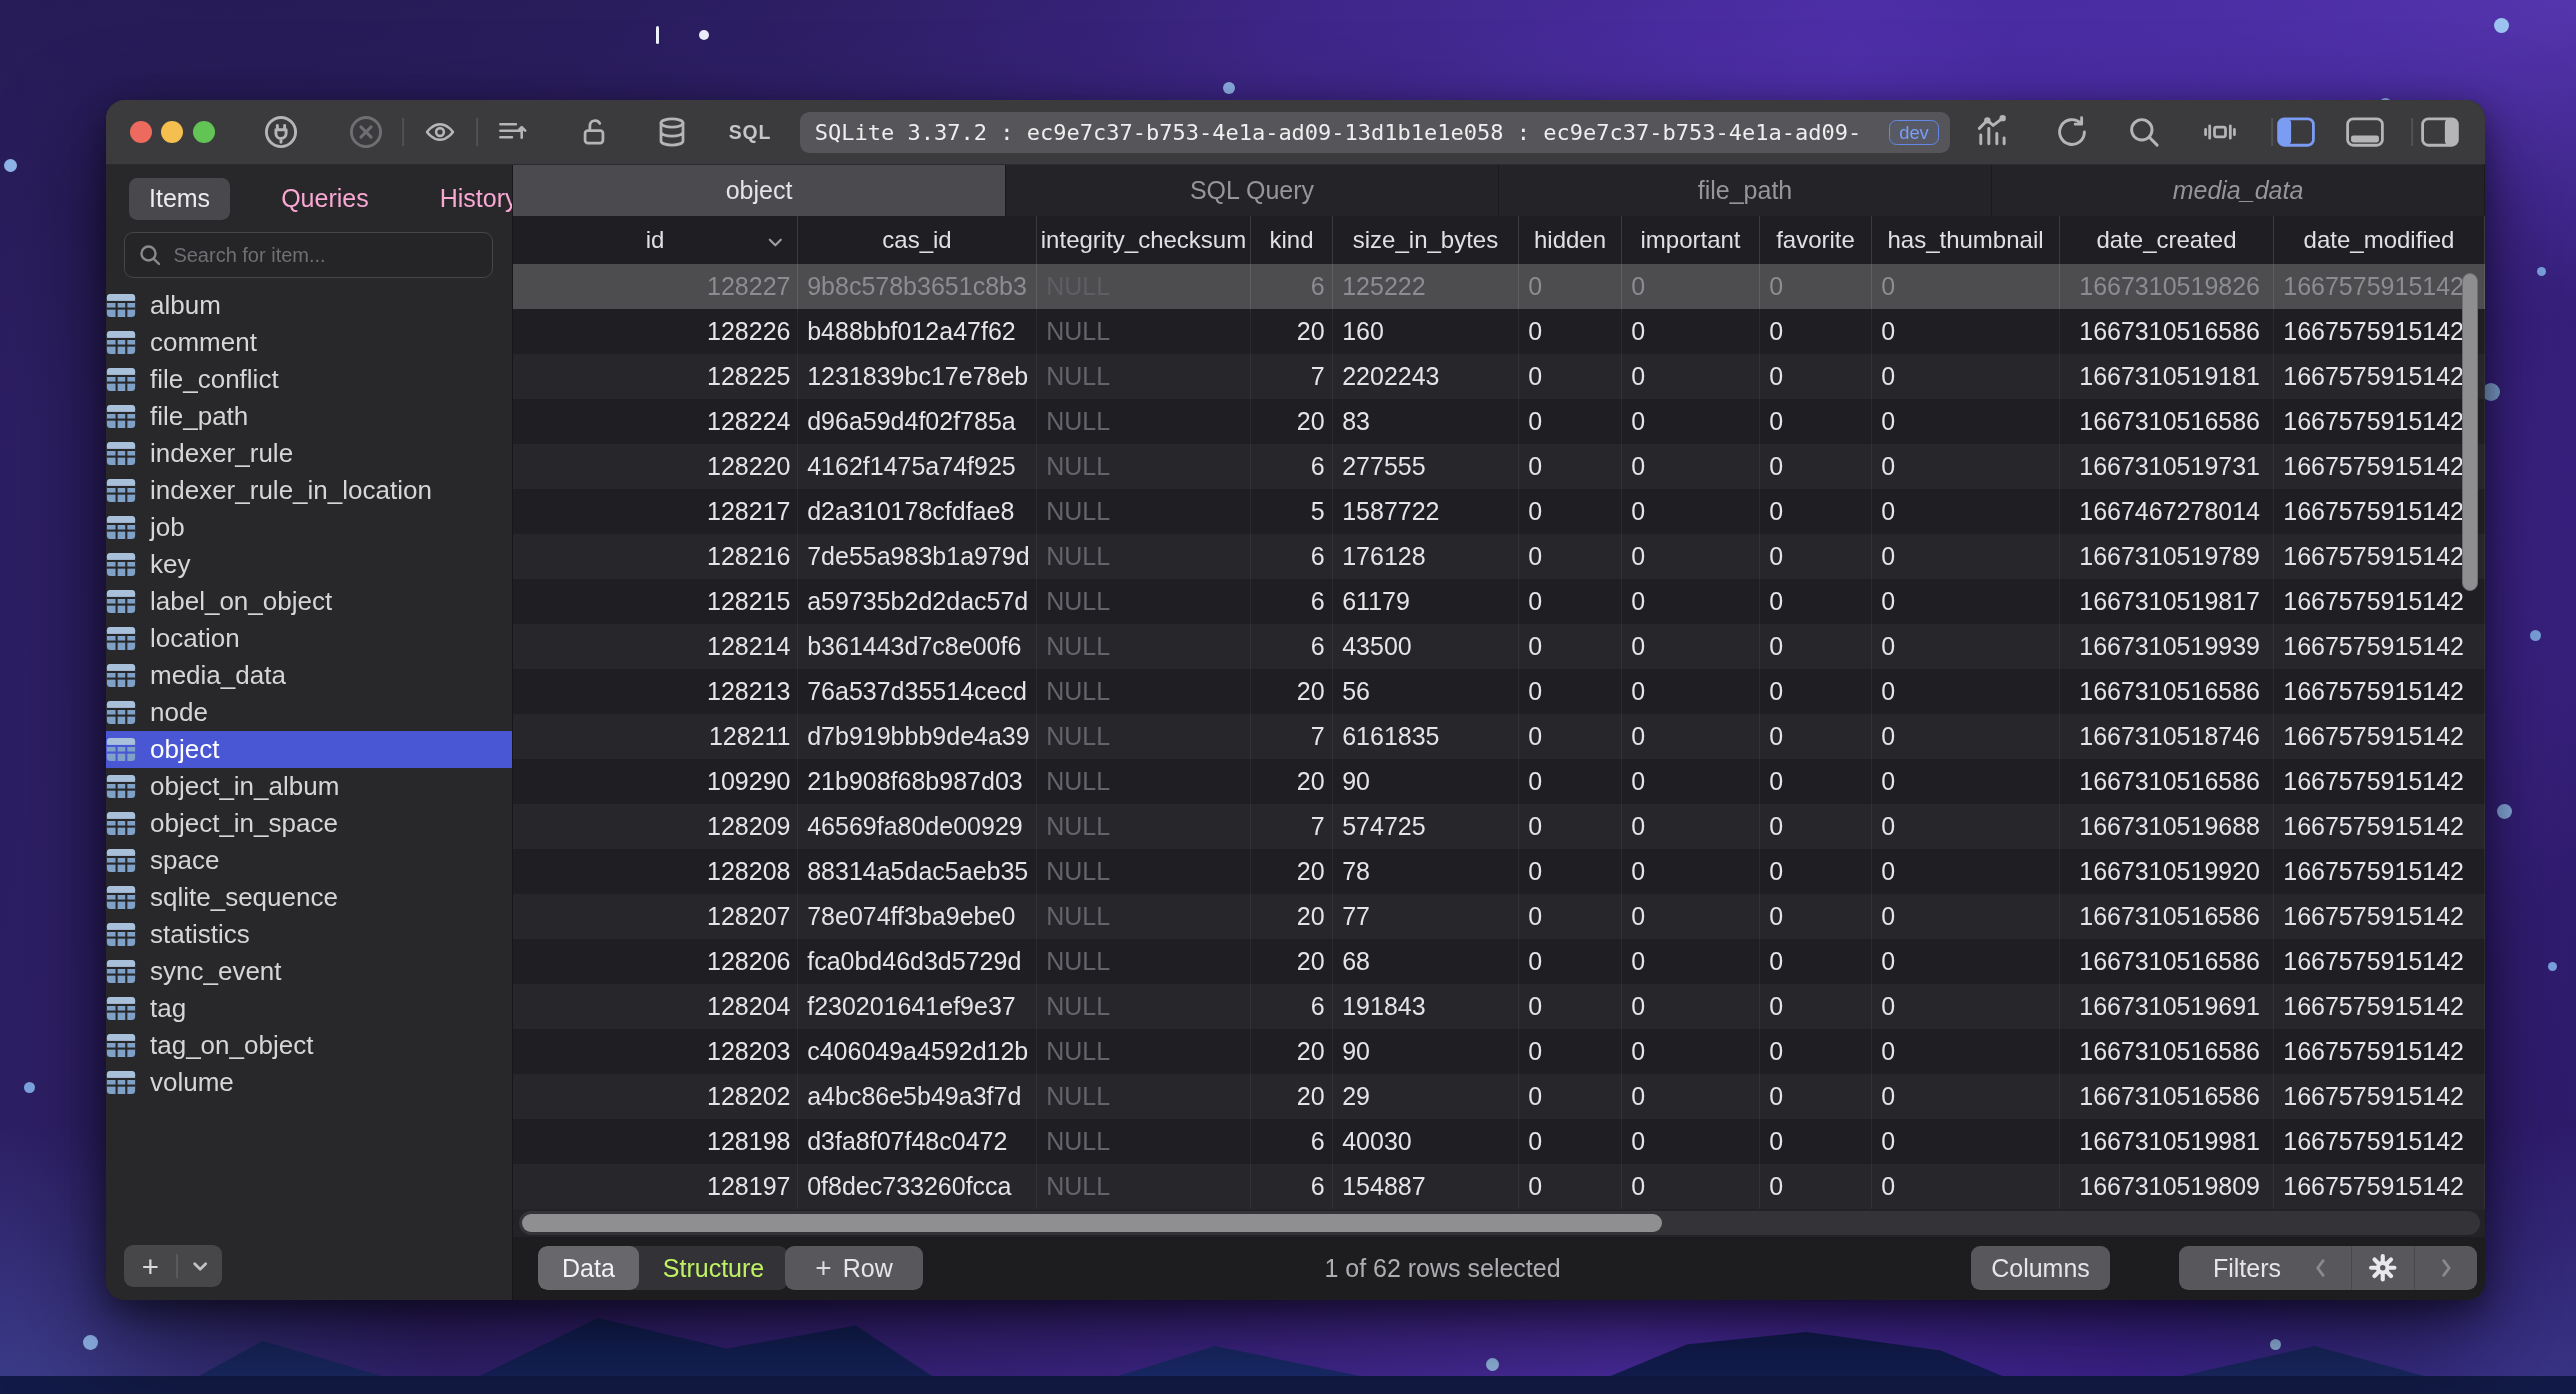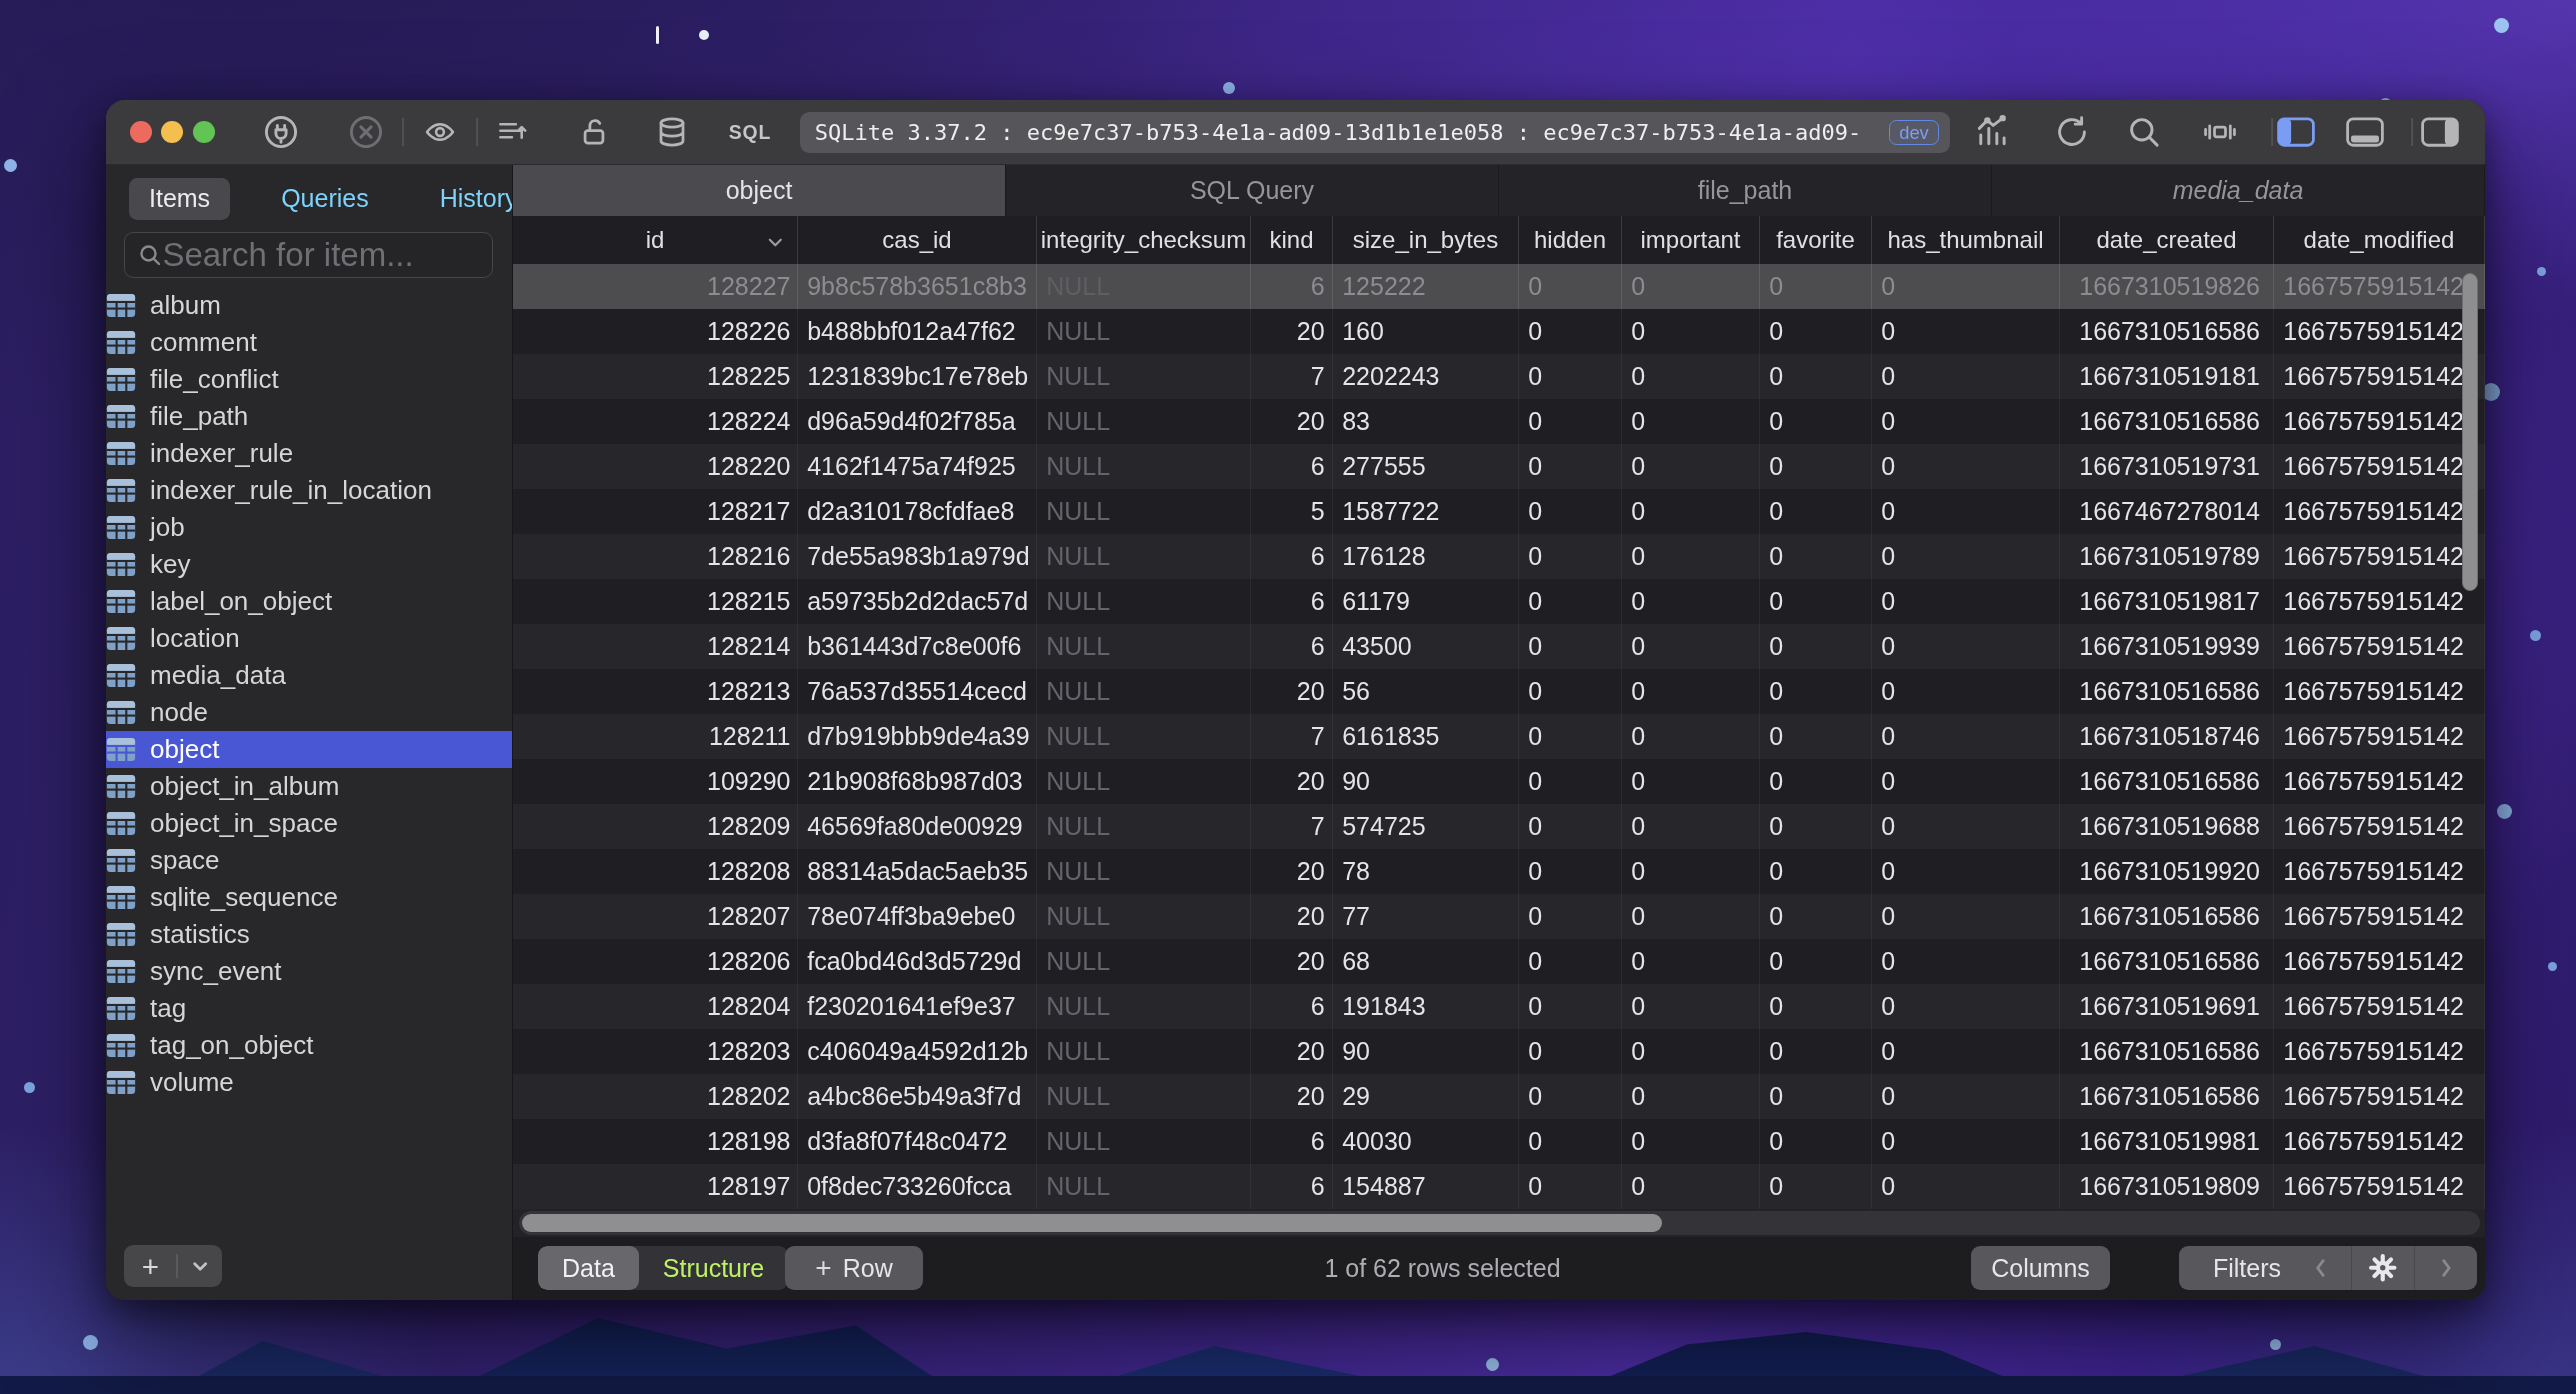--- a/index.html
+++ b/index.html
@@ -40,27 +40,27 @@
     border-radius:9.2px; display:flex; align-items:center; overflow:hidden; }
   .title-text { font-family:"DejaVu Sans Mono","Liberation Mono",monospace; font-size:22px; color:#eeeeef;
     padding-left:14.8px; white-space:nowrap; overflow:hidden; flex:1 1 auto; }
   .dev-badge { flex:0 0 auto; margin-right:11px; margin-left:7.4px; color:#7b9df6; border:1.8px solid #6488e8;
     border-radius:7.4px; font-size:18.4px; padding:0.9px 9.2px; background:rgba(100,136,232,.08); }
 
   
   .sidebar { position:absolute; left:0; top:65px; width:406px; bottom:0; background:#28282a; }
   .vdivider { position:absolute; left:406px; top:65px; bottom:0; width:0.9px; background:#171719; z-index:5; }
   .side-tabs { position:absolute; left:23px; top:13px; height:41px; display:flex; gap:31px; align-items:center; }
-  .side-tab { font-size:25px; color:#7dd3fc; padding:6.5px 20px; border-radius:8.3px; }
+  .side-tab { font-size:25px; color:#f9a8d4; padding:6.5px 20px; border-radius:8.3px; }
   .side-tab.active { background:#49494d; color:#ececee; }
   .search-field { position:absolute; left:18.4px; top:67px; width:369px; height:46px; border:1.8px solid #47474a;
     border-radius:9.2px; display:flex; align-items:center; padding:0 13px; background:#252527; }
   .search-field svg { stroke:#8a8a8e; fill:none; stroke-width:2.4; stroke-linecap:round; flex:0 0 auto; }
-  .search-field input { background:transparent; border:none; outline:none; color:#d946ef; font-size:33px;
-    width:304px; font-family:inherit; }
+  .search-field input { background:transparent; border:none; outline:none; color:#d946ef; font-size:20px;
+    margin-left:11px; width:304px; font-family:inherit; }
   .search-field input::placeholder { color:#6f6f74; }
   .side-list { position:absolute; left:0; top:122px; right:0; }
   .side-item { height:37px; display:flex; align-items:center; color:#28282a; }
   .side-item.selected { background:#4a57d4; color:#4a57d4; }
   .side-label { font-size:26px; color:#d6d6d8; margin-left:14px; }
   .side-item.selected .side-label { color:#ffffff; }
   .tbl-ic { flex:0 0 auto; }
   .side-add { position:absolute; left:18.4px; bottom:13px; width:98px; height:42px; background:#47474a;
     border-radius:9.2px; display:flex; align-items:center; }
   .sa-plus { width:52px; text-align:center; color:#d9d9db; font-size:29.5px; line-height:41px; }

